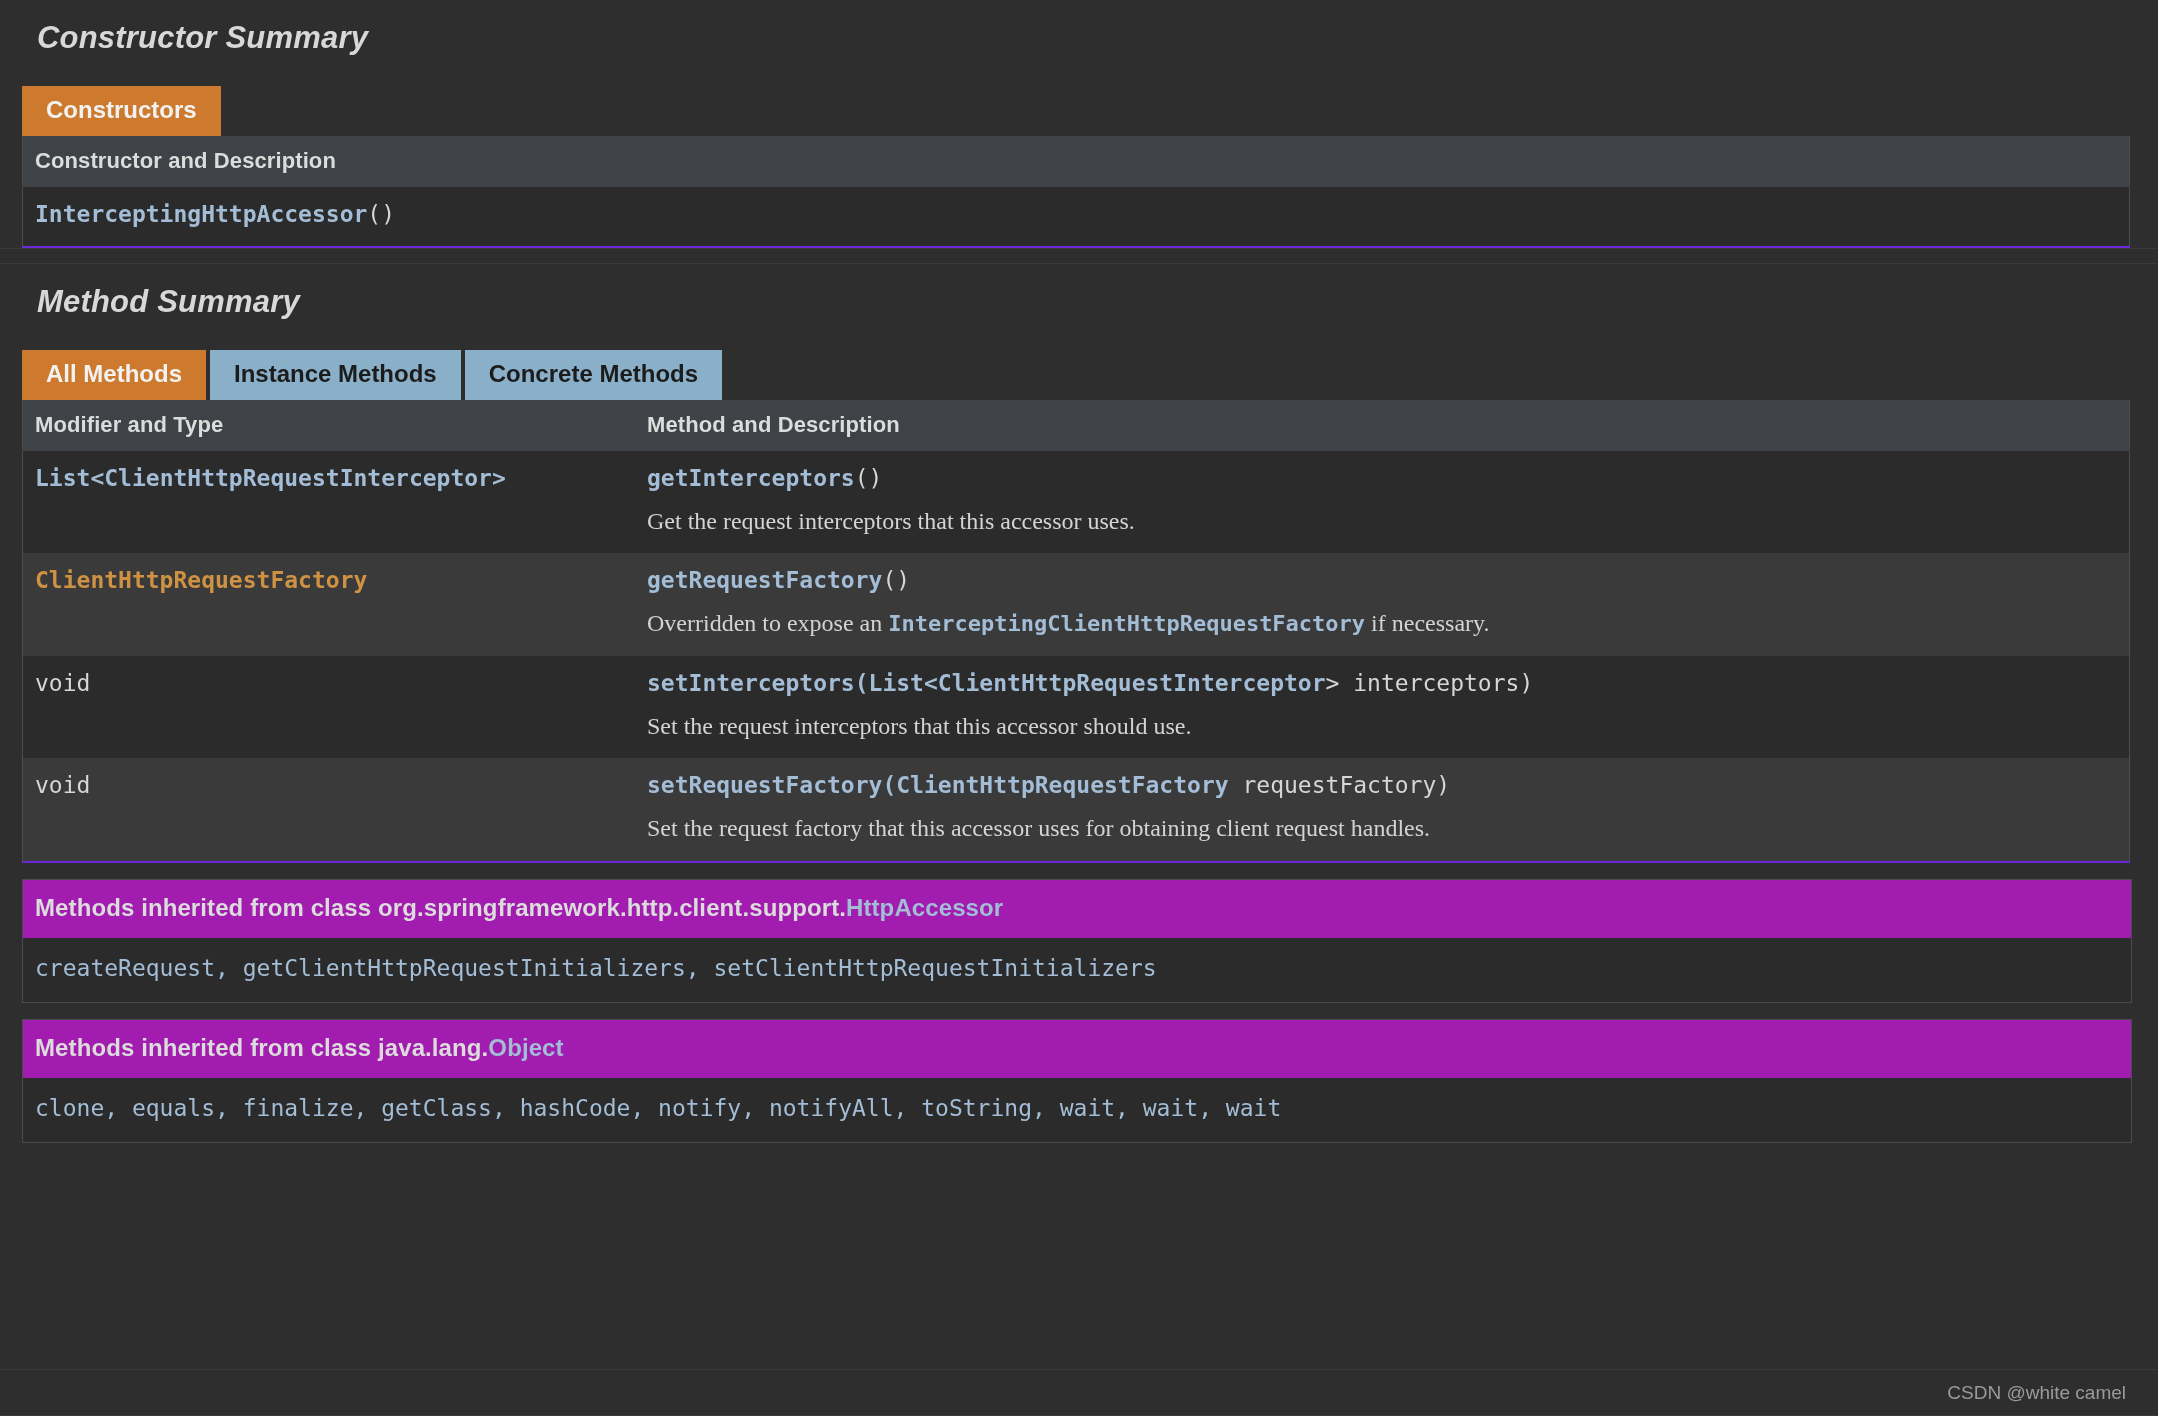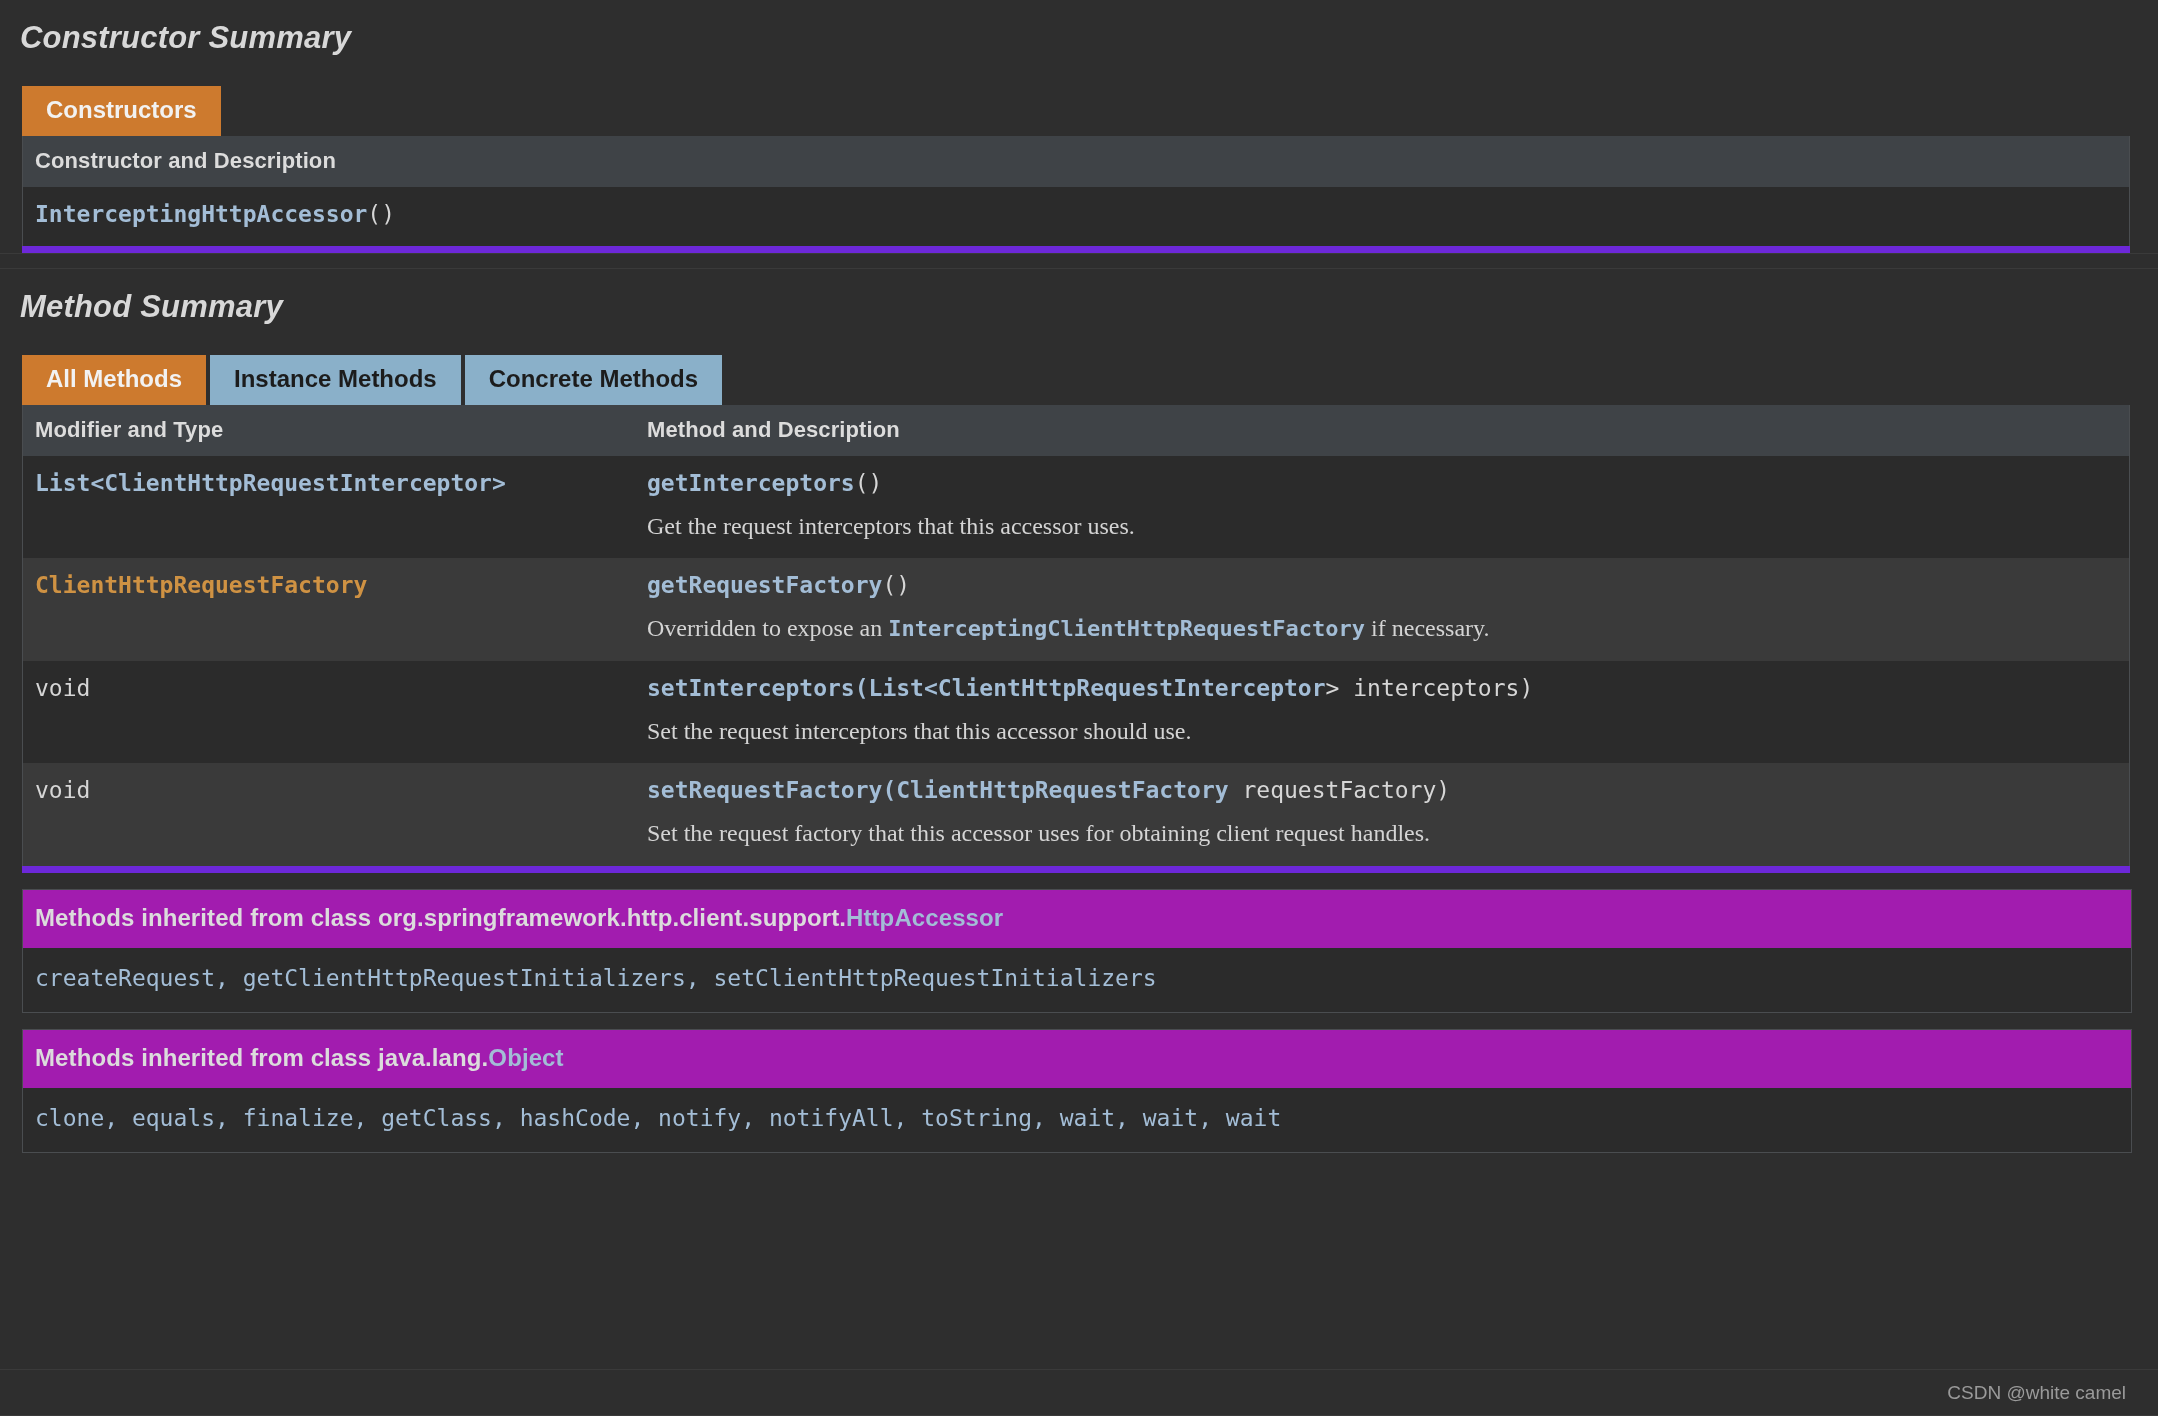--- a/index.html
+++ b/index.html
@@ -50,21 +50,21 @@
     background: #2e2e2e;
     border-top: 1px solid #3a3a3a;
     border-bottom: 1px solid #3a3a3a;
   }
 
   .section-title {
     font-size: 31px;
     font-style: italic;
     font-weight: bold;
     color: #d8d8d8;
-    padding: 20px 0 0 20px;
+    padding: 20px 0 0 37px;
     letter-spacing: 0.2px;
   }
 
   
   .tabs {
     display: flex;
     align-items: flex-end;
     padding-left: 22px;
     margin-top: 30px;
   }
@@ -85,21 +85,21 @@
     color: #1c1c1c;
   }
 
   
   .tbl {
     width: calc(100% - 36px);
     margin-left: 22px;
     border-collapse: collapse;
     border-left: 1px solid #4a4d50;
     border-right: 1px solid #4a4d50;
-    border-bottom: 7px solid #6d28d9;
+    border-bottom: 2px solid #6d28d9;
     table-layout: fixed;
   }
   .tbl thead th {
     background: #3f4347;
     color: #dcdcdc;
     font-size: 22px;
     font-weight: bold;
     text-align: left;
     padding: 12px 0 13px 12px;
     letter-spacing: 0.1px;

